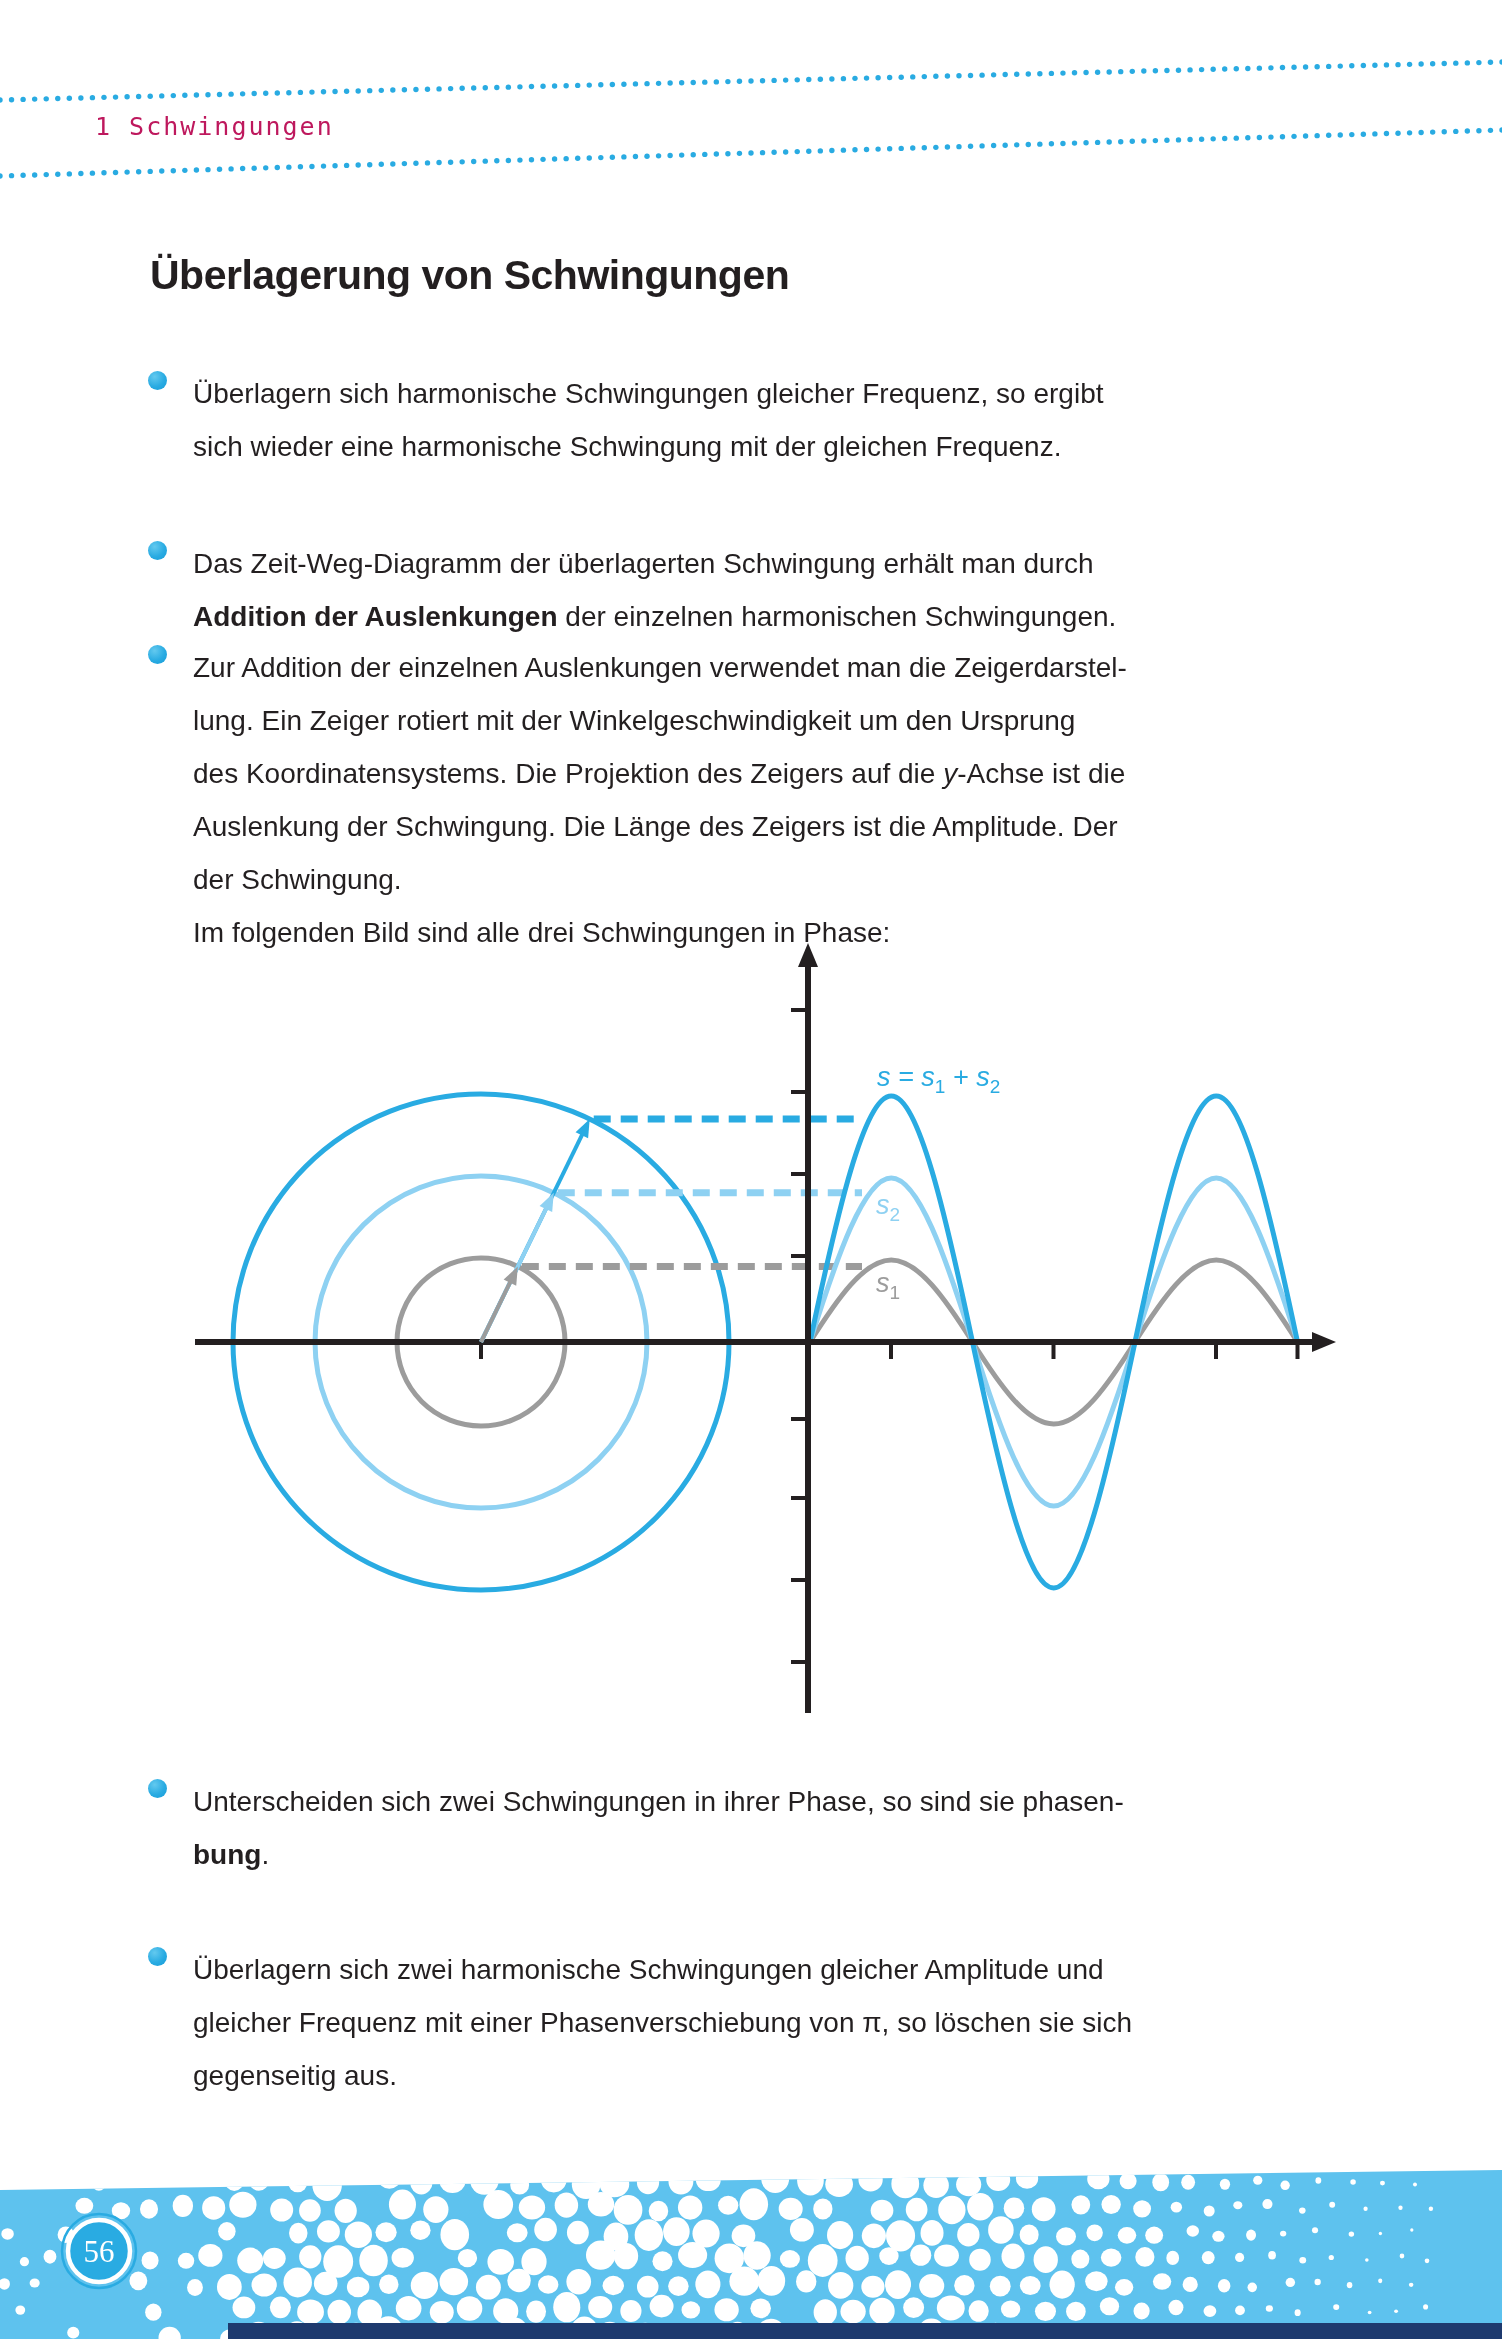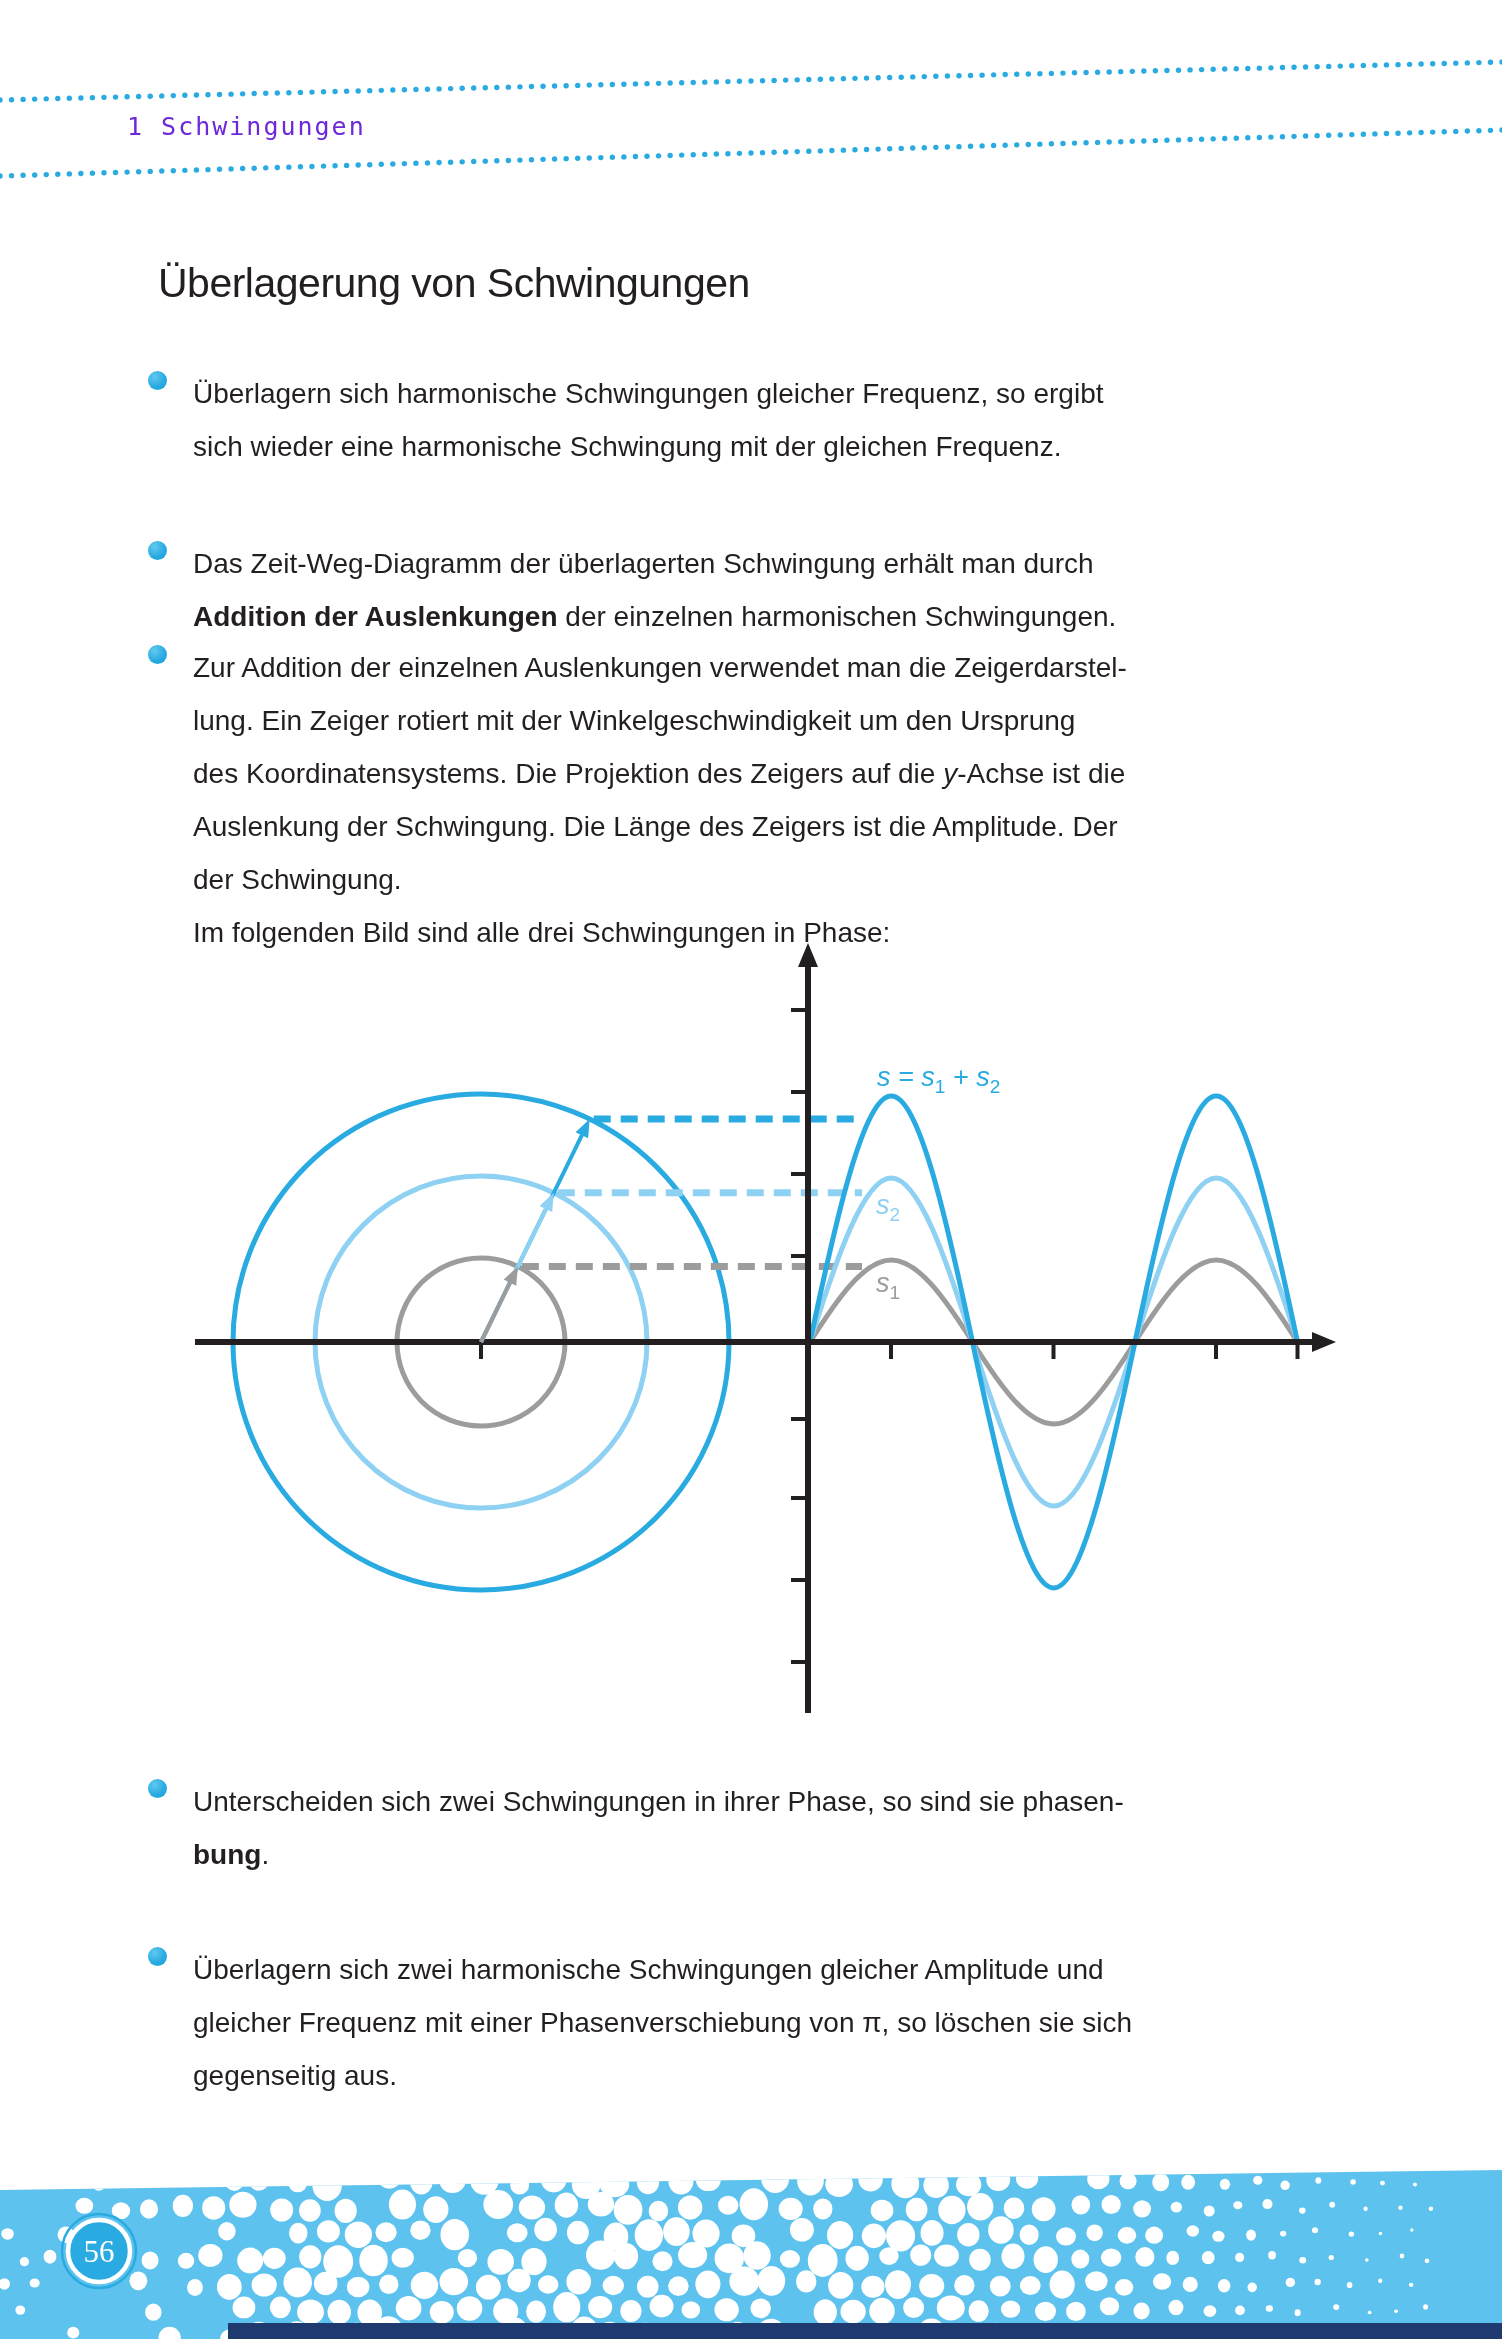--- a/index.html
+++ b/index.html
@@ -4,26 +4,25 @@
 <style>
   html,body{margin:0;padding:0;background:#e8e8e8;}
   .page{
     position:relative;width:1502px;height:2339px;background:#ffffff;
     overflow:hidden;font-family:"Liberation Sans",sans-serif;color:#231f20;
   }
   .decor-svg{position:absolute;left:0;top:0;pointer-events:none;}
   .chapter{
     position:absolute;left:95px;top:112px;
     font-family:"DejaVu Sans Mono",monospace;font-size:25px;letter-spacing:2px;
-    color:#6d28d9;
-    margin-left:32px;
+    color:#be185d;
   }
   .title{
-    position:absolute;left:146px;top:248px;margin:12px;
-    font-size:41px;font-weight:normal;letter-spacing:-0.5px;color:#231f20;
+    position:absolute;left:146px;top:248px;margin:4px;
+    font-size:41px;font-weight:bold;letter-spacing:-0.5px;color:#231f20;
   }
   .bullet{position:absolute;left:148px;width:1210px;}
   .marker{
     position:absolute;left:0;top:9px;width:19px;height:19px;border-radius:50%;
     background:radial-gradient(circle at 35% 30%, #63c9ef 0%, #29abe2 55%, #169bd7 100%);
   }
   .blines{margin-left:45px;font-size:28px;line-height:42px;}
   .bline{white-space:nowrap;margin-top:11px;}
   .bold{font-weight:bold;}
   .italic{font-style:italic;}

